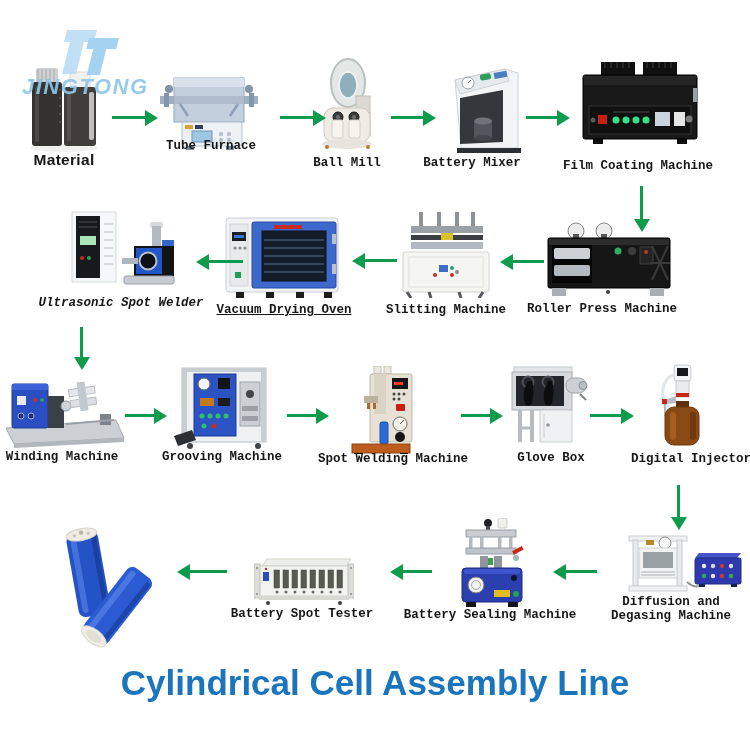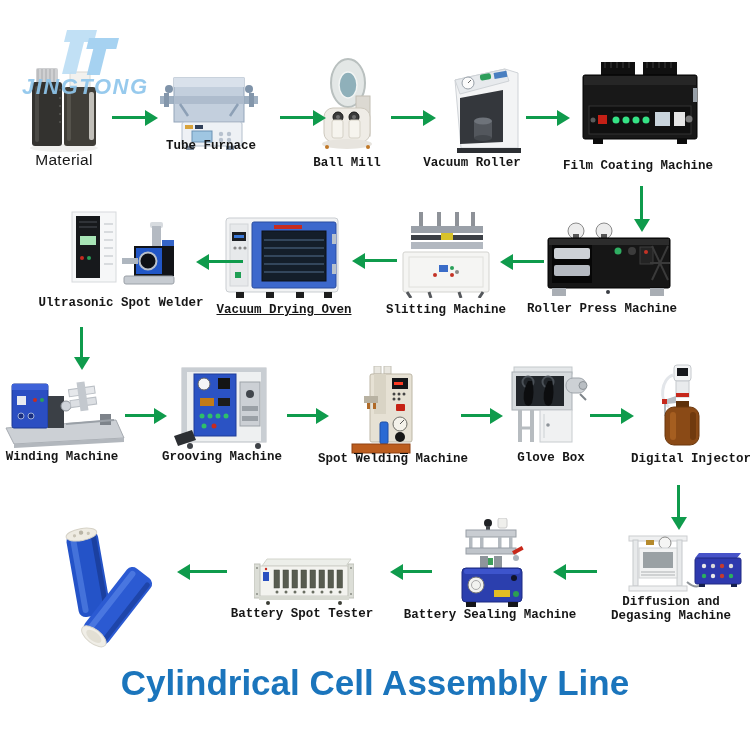--- a/index.html
+++ b/index.html
@@ -471,29 +471,29 @@
   <div class="arrow v down" style="left:80px;top:327px;height:30px;"></div>
   <div class="arrow h right" style="left:125px;top:414px;width:29px;"></div>
   <div class="arrow h right" style="left:287px;top:414px;width:29px;"></div>
   <div class="arrow h right" style="left:461px;top:414px;width:29px;"></div>
   <div class="arrow h right" style="left:590px;top:414px;width:31px;"></div>
   <div class="arrow v down" style="left:677px;top:485px;height:32px;"></div>
   <div class="arrow h left" style="left:566px;top:570px;width:31px;"></div>
   <div class="arrow h left" style="left:403px;top:570px;width:29px;"></div>
   <div class="arrow h left" style="left:190px;top:570px;width:37px;"></div>
 
-  <div class="mlabel sans-label" style="left:64px;top:153px;">Material</div>
+  <div class="mlabel sans-label" style="left:64px;top:153px;font-weight:bold;">Material</div>
   <div class="mlabel" style="left:211px;top:140px;">Tube Furnace</div>
   <div class="mlabel" style="left:347px;top:157px;">Ball Mill</div>
-  <div class="mlabel" style="left:472px;top:157px;">Vacuum Roller</div>
+  <div class="mlabel" style="left:472px;top:157px;">Battery Mixer</div>
   <div class="mlabel" style="left:638px;top:160px;">Film Coating Machine</div>
   <div class="mlabel" style="left:602px;top:303px;">Roller Press Machine</div>
   <div class="mlabel" style="left:446px;top:304px;">Slitting Machine</div>
   <div class="mlabel" style="left:284px;top:304px;text-decoration:underline;">Vacuum Drying Oven</div>
-  <div class="mlabel" style="left:121px;top:297px;">Ultrasonic Spot Welder</div>
+  <div class="mlabel" style="left:121px;top:297px;font-style:italic;">Ultrasonic Spot Welder</div>
   <div class="mlabel" style="left:62px;top:451px;">Winding Machine</div>
   <div class="mlabel" style="left:222px;top:451px;">Grooving Machine</div>
   <div class="mlabel" style="left:393px;top:453px;">Spot Welding Machine</div>
   <div class="mlabel" style="left:551px;top:452px;">Glove Box</div>
   <div class="mlabel" style="left:691px;top:453px;">Digital Injector</div>
   <div class="mlabel" style="left:671px;top:596px;">
     <div>Diffusion and</div>
     <div>Degasing Machine</div>
   </div>
   <div class="mlabel" style="left:490px;top:609px;">Battery Sealing Machine</div>

